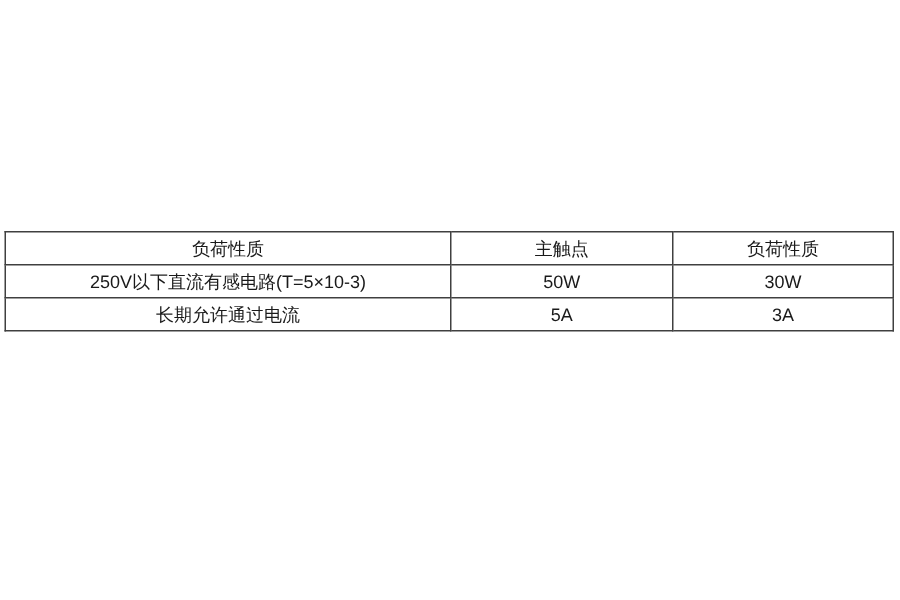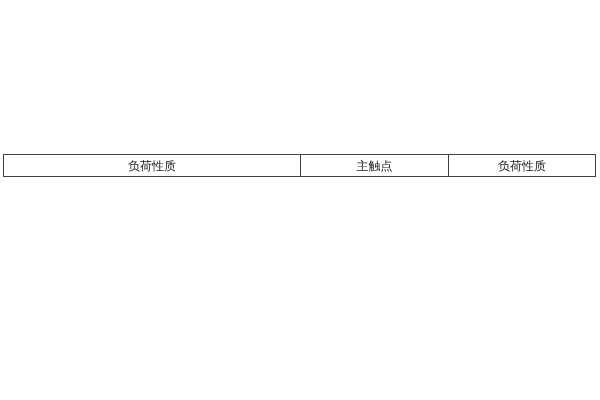--- a/index.html
+++ b/index.html
@@ -53,15 +53,25 @@
       <col class="c-signal">
     </colgroup>
     <thead>
       <tr>
         <th>负荷性质</th>
         <th>主触点</th>
         <th>负荷性质</th>
       </tr>
     </thead>
     <tbody>
+      <tr>
+        <td>250V以下直流有感电路(T=5×10-3)</td>
+        <td>50W</td>
+        <td>30W</td>
+      </tr>
+      <tr>
+        <td>长期允许通过电流</td>
+        <td>5A</td>
+        <td>3A</td>
+      </tr>
     </tbody>
   </table>
 </div>
 
 </body></html>

